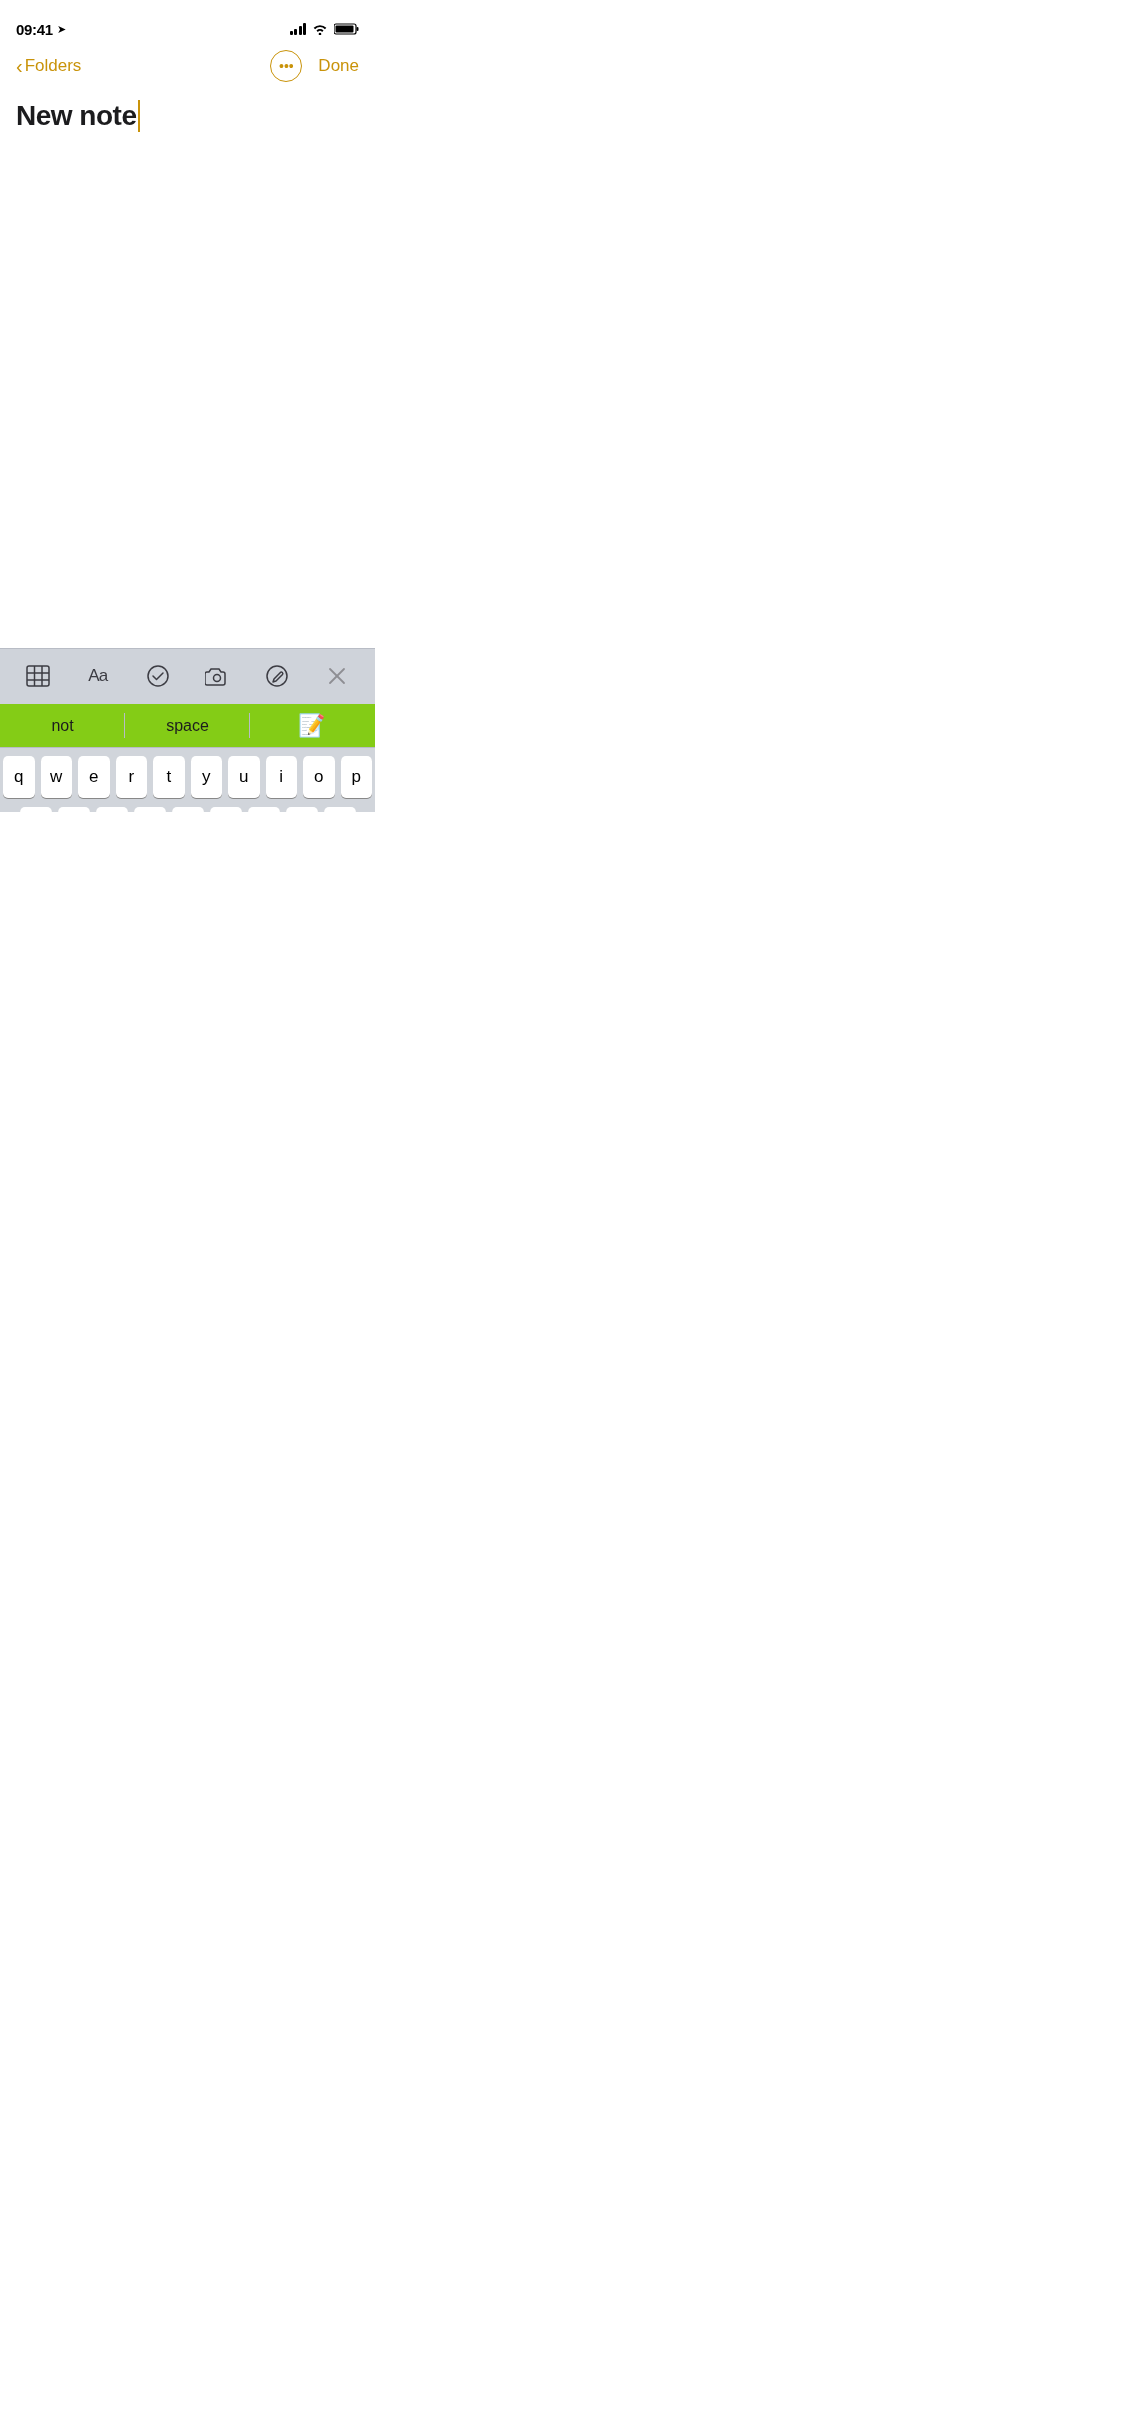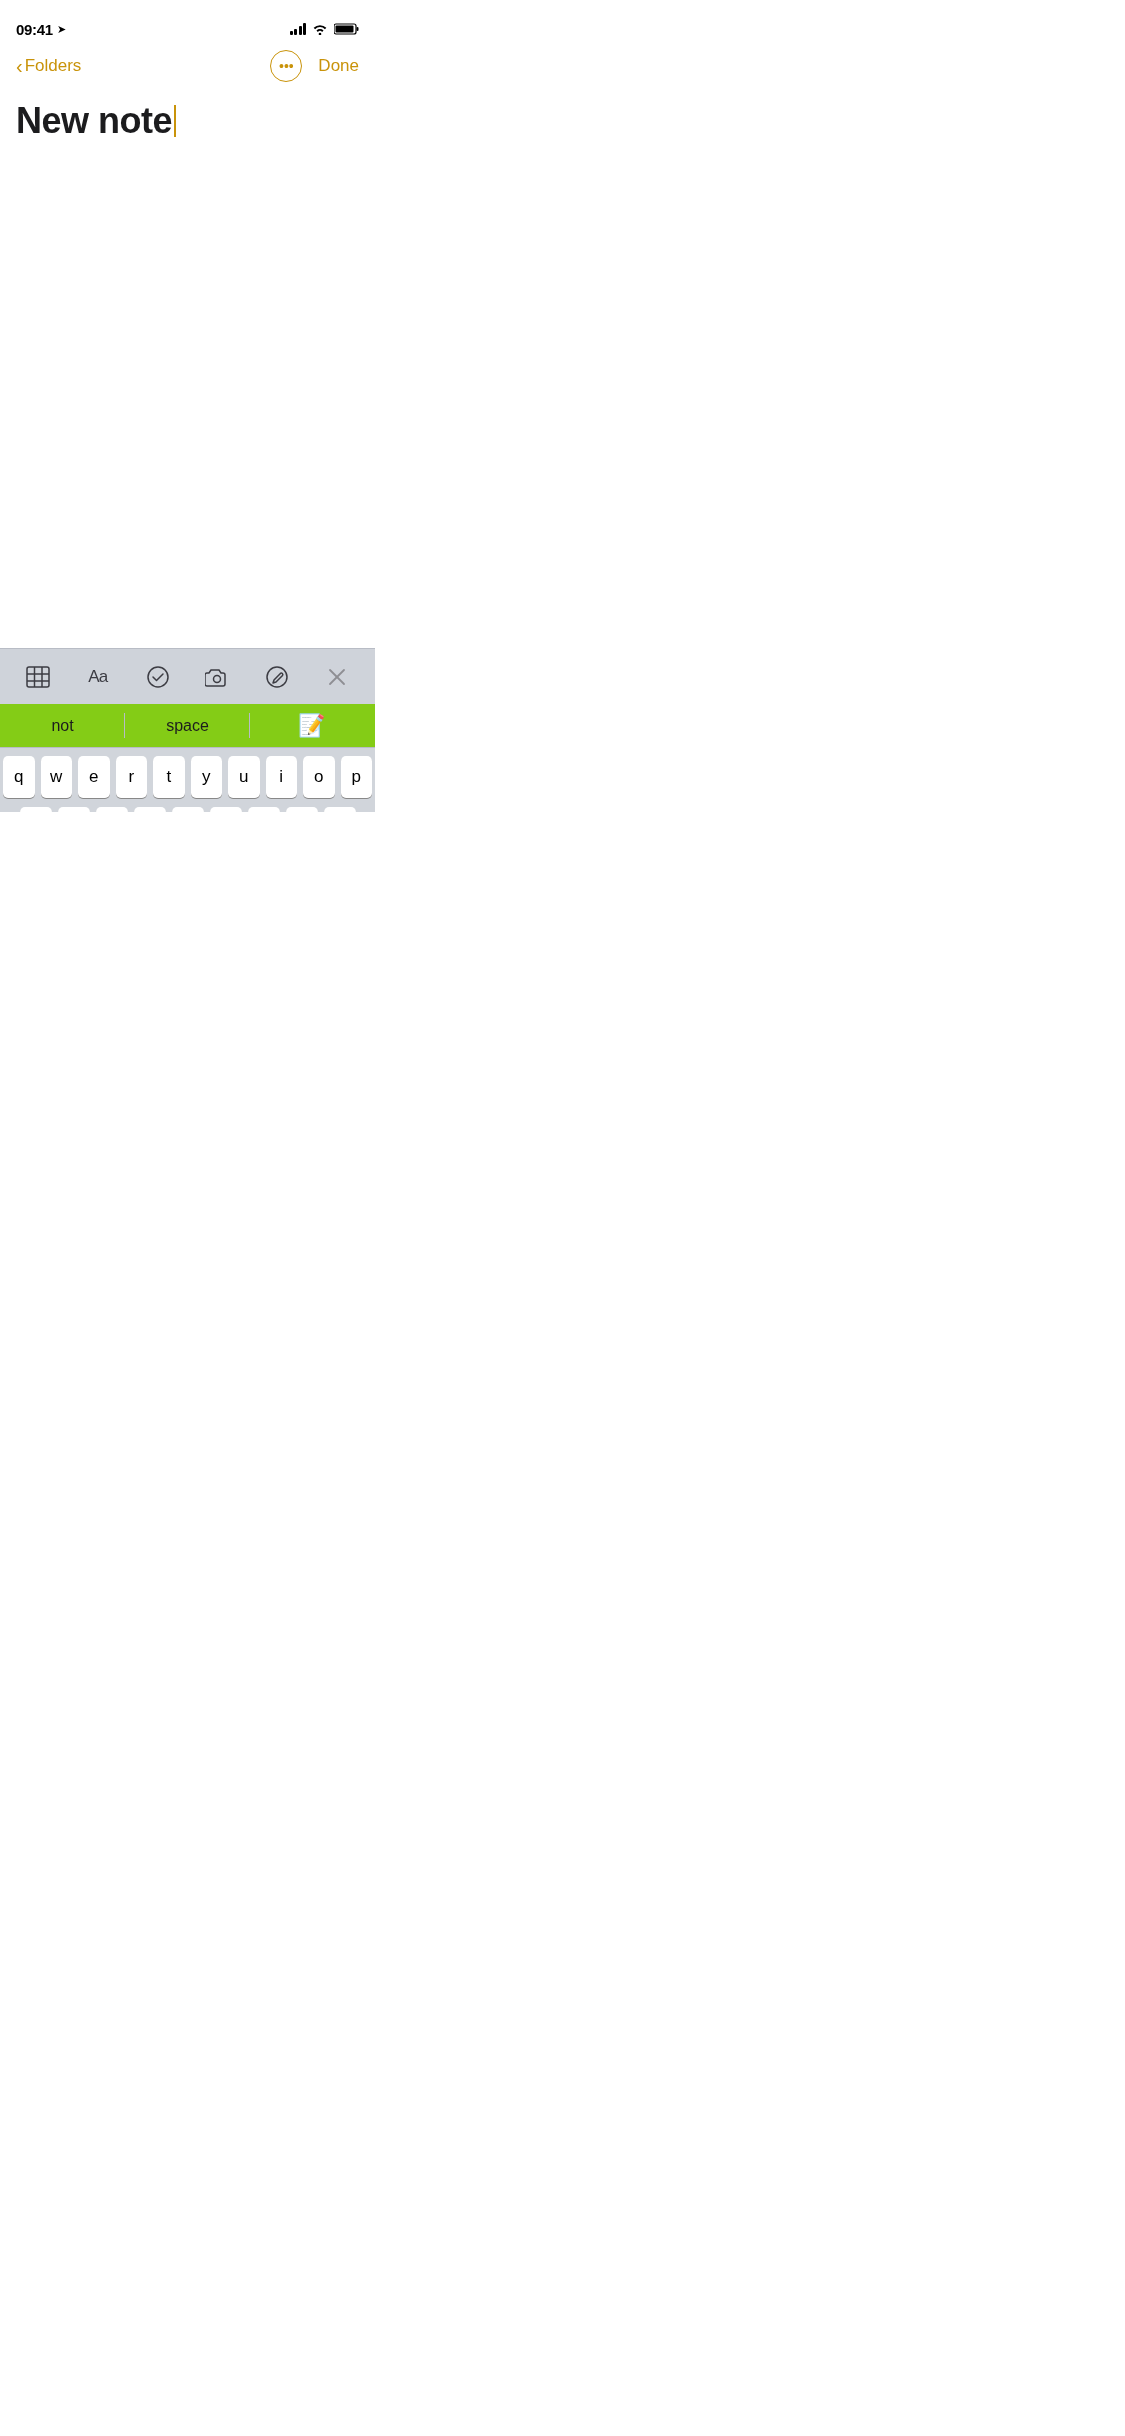--- a/index.html
+++ b/index.html
@@ -92,21 +92,21 @@
     }
 
     
     .note-content {
       padding: 12px 16px;
       flex: 1;
       background: #fff;
       min-height: 560px;
     }
     .note-title {
-      font-size: 36px;
+      font-size: 28px;
       font-weight: 700;
       color: #1c1c1e;
       letter-spacing: -0.5px;
       display: flex;
       align-items: center;
     }
     .note-cursor {
       display: inline-block;
       width: 2px;
       height: 32px;
@@ -119,21 +119,21 @@
       50% { opacity: 0; }
     }
 
     
     .notes-toolbar {
       background: #d1d5db;
       background: #cfd3da;
       border-top: 1px solid #b8bcc5;
       display: flex;
       justify-content: space-around;
-      align-items: center;
+      align-items: flex-end;
       padding: 10px 8px;
       height: 56px;
     }
     .toolbar-btn {
       width: 44px;
       height: 36px;
       display: flex;
       align-items: center;
       justify-content: center;
       cursor: pointer;

